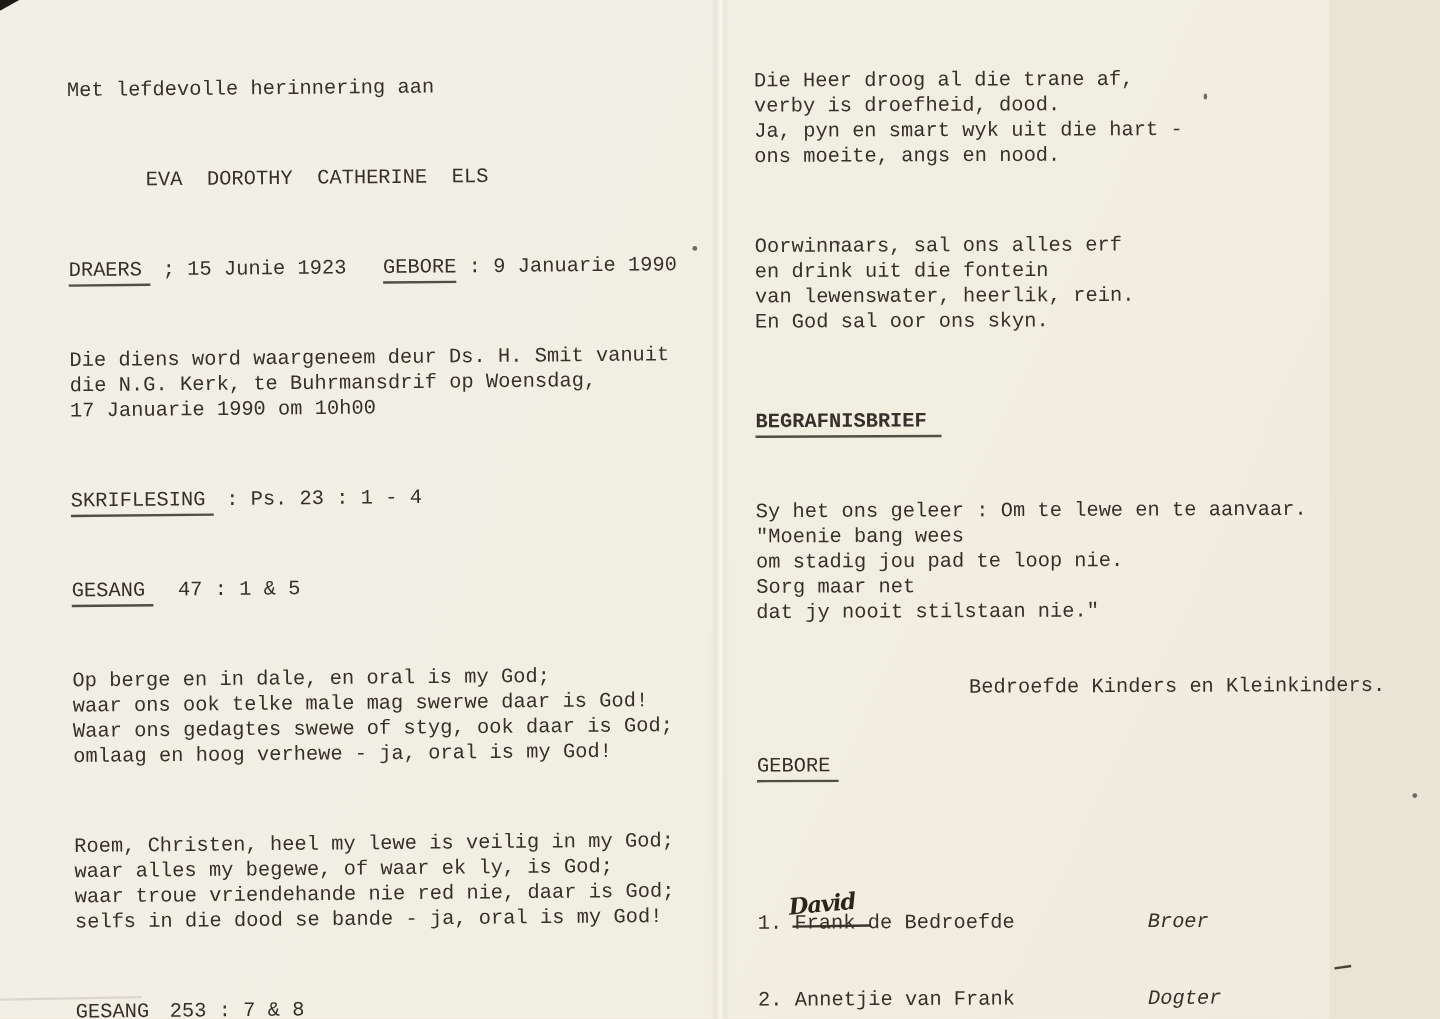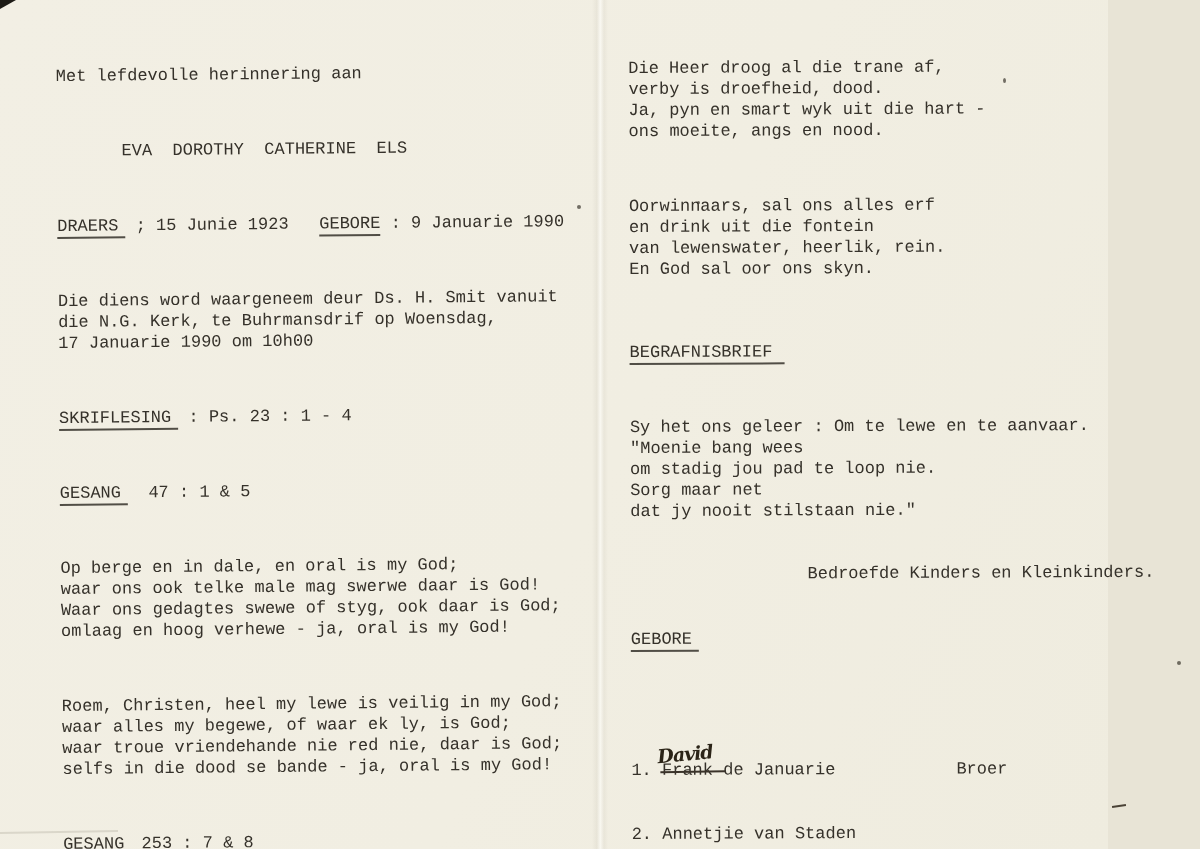--- a/index.html
+++ b/index.html
@@ -31,27 +31,27 @@
   .penmark{position:absolute;background:#4a4236;}
   .col{position:absolute;top:0;white-space:pre-wrap;font-size:17px;line-height:21px;}
   .col-left{left:55px;width:565px;padding-top:24px;transform:rotate(-0.55deg);transform-origin:0 0;}
   .col-right{left:628px;width:565px;padding-top:16px;transform:rotate(-0.25deg);transform-origin:0 0;}
   .blk{margin:0 0 12px 0;}
   .u{
     border-bottom:2px solid rgba(53,49,42,0.85);
     padding-bottom:1px;
   }
   .pad-r1{padding-right:7px;}
-  .pad-r2{padding-right:12px;}
+  .pad-r2{padding-right:12px;font-weight:bold;}
   .indent-name{padding-left:65px;}
   .indent-attrib{padding-left:177px;}
   .draers-list{margin:0 0 0 0;}
   .drow{display:flex;position:relative;height:21.6px;}
   .drow .dname{width:325px;flex:0 0 325px;}
-  .drow .drel{flex:1;}
+  .drow .drel{flex:1;font-style:italic;}
   .strike{position:relative;display:inline-block;}
   .strike::after{
     content:"";position:absolute;left:-2px;right:-12px;top:54%;height:2.4px;
     background:#3a332a;transform:rotate(-0.6deg);
   }
   .hand{
     font-family:"DejaVu Serif","Liberation Serif",serif;
     font-style:italic;font-weight:bold;color:#2b2417;
     letter-spacing:-1px;
   }
@@ -113,25 +113,26 @@
 "Moenie bang wees
 om stadig jou pad te loop nie.
 Sorg maar net
 dat jy nooit stilstaan nie."</div>
     <div class="indent-attrib" style="margin:0 0 2px 0;">Bedroefde Kinders en Kleinkinders.</div>
     <div style="margin:0 0 5px 0;"><span class="u pad-r1">GEBORE</span></div>
 
     <div class="draers-list">
       <div class="drow">
         <span class="hand hand-david">David</span>
-        <span class="dname"><span>1. </span><span class="strike">Frank</span><span> de Januarie</span></span>
+        <span class="dname"><span>1. </span><span class="strike">Frank</span><span> de Bedroefde</span></span>
         <span class="drel">Broer</span>
       </div>
       <div class="drow">
-        <span class="dname"><span>2. </span><span>Annetjie van Staden</span></span>
+        <span class="dname"><span>2. </span><span>Annetjie van Frank</span></span>
+        <span class="drel">Dogter</span>
       </div>
       
       
       
       
       
       
     </div>
 
     

